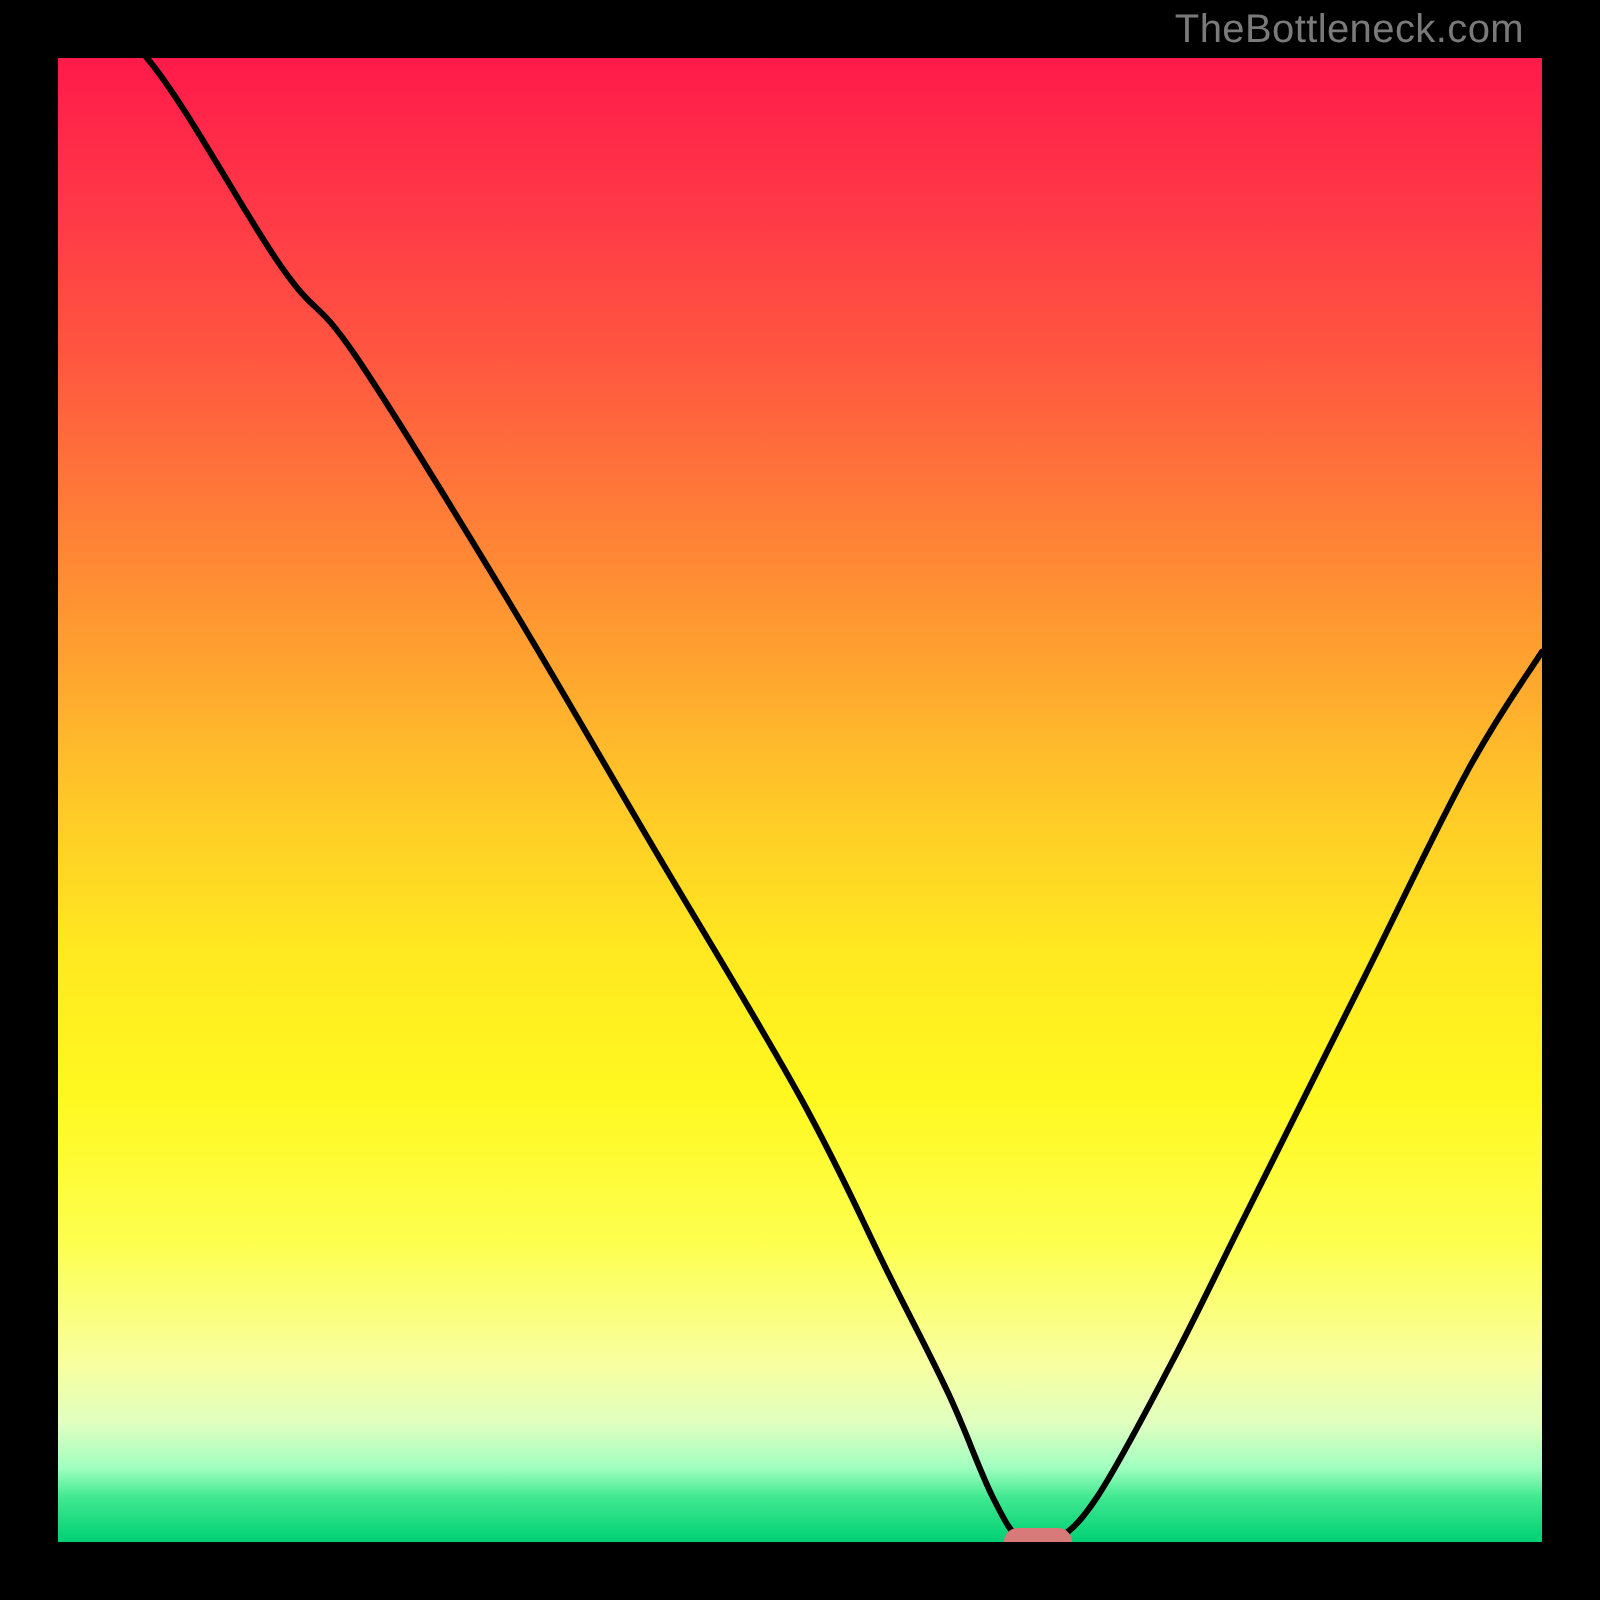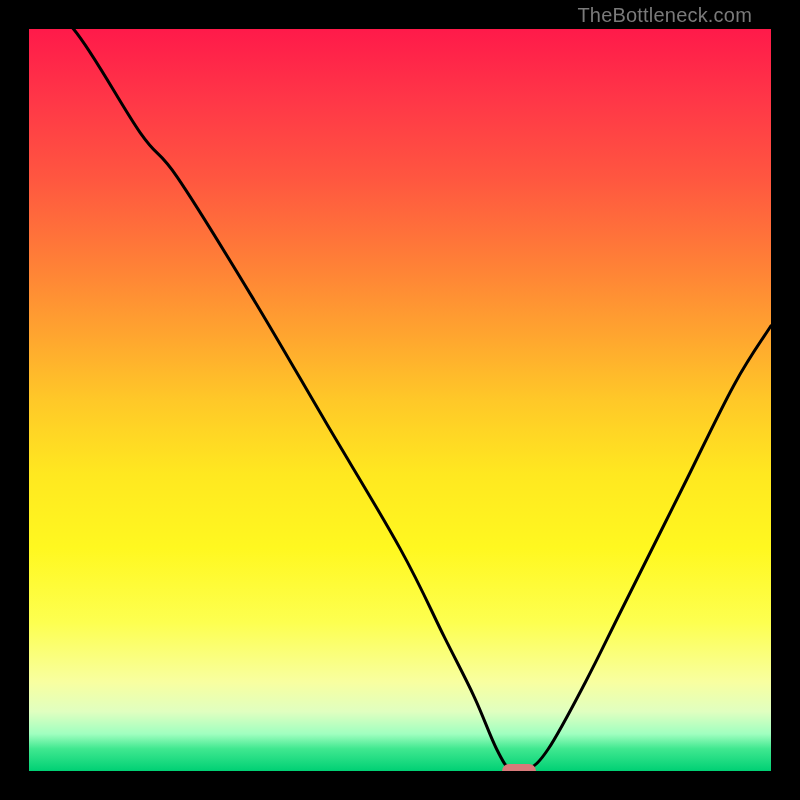--- a/index.html
+++ b/index.html
@@ -54,21 +54,21 @@
     position: absolute;
     width: 34px;
     height: 14px;
     border-radius: 7px;
     background: #d87a7a;
     transform: translate(-50%, -50%);
   }
   .watermark {
     position: absolute;
     top: 4px;
-    right: 48px;
+    right: 38px;
     color: #7a7a7a;
     font-family: Arial, Helvetica, sans-serif;
     font-size: 20px;
     font-weight: 500;
     letter-spacing: 0.2px;
   }
 </style>
 </head>
 <body>
 

